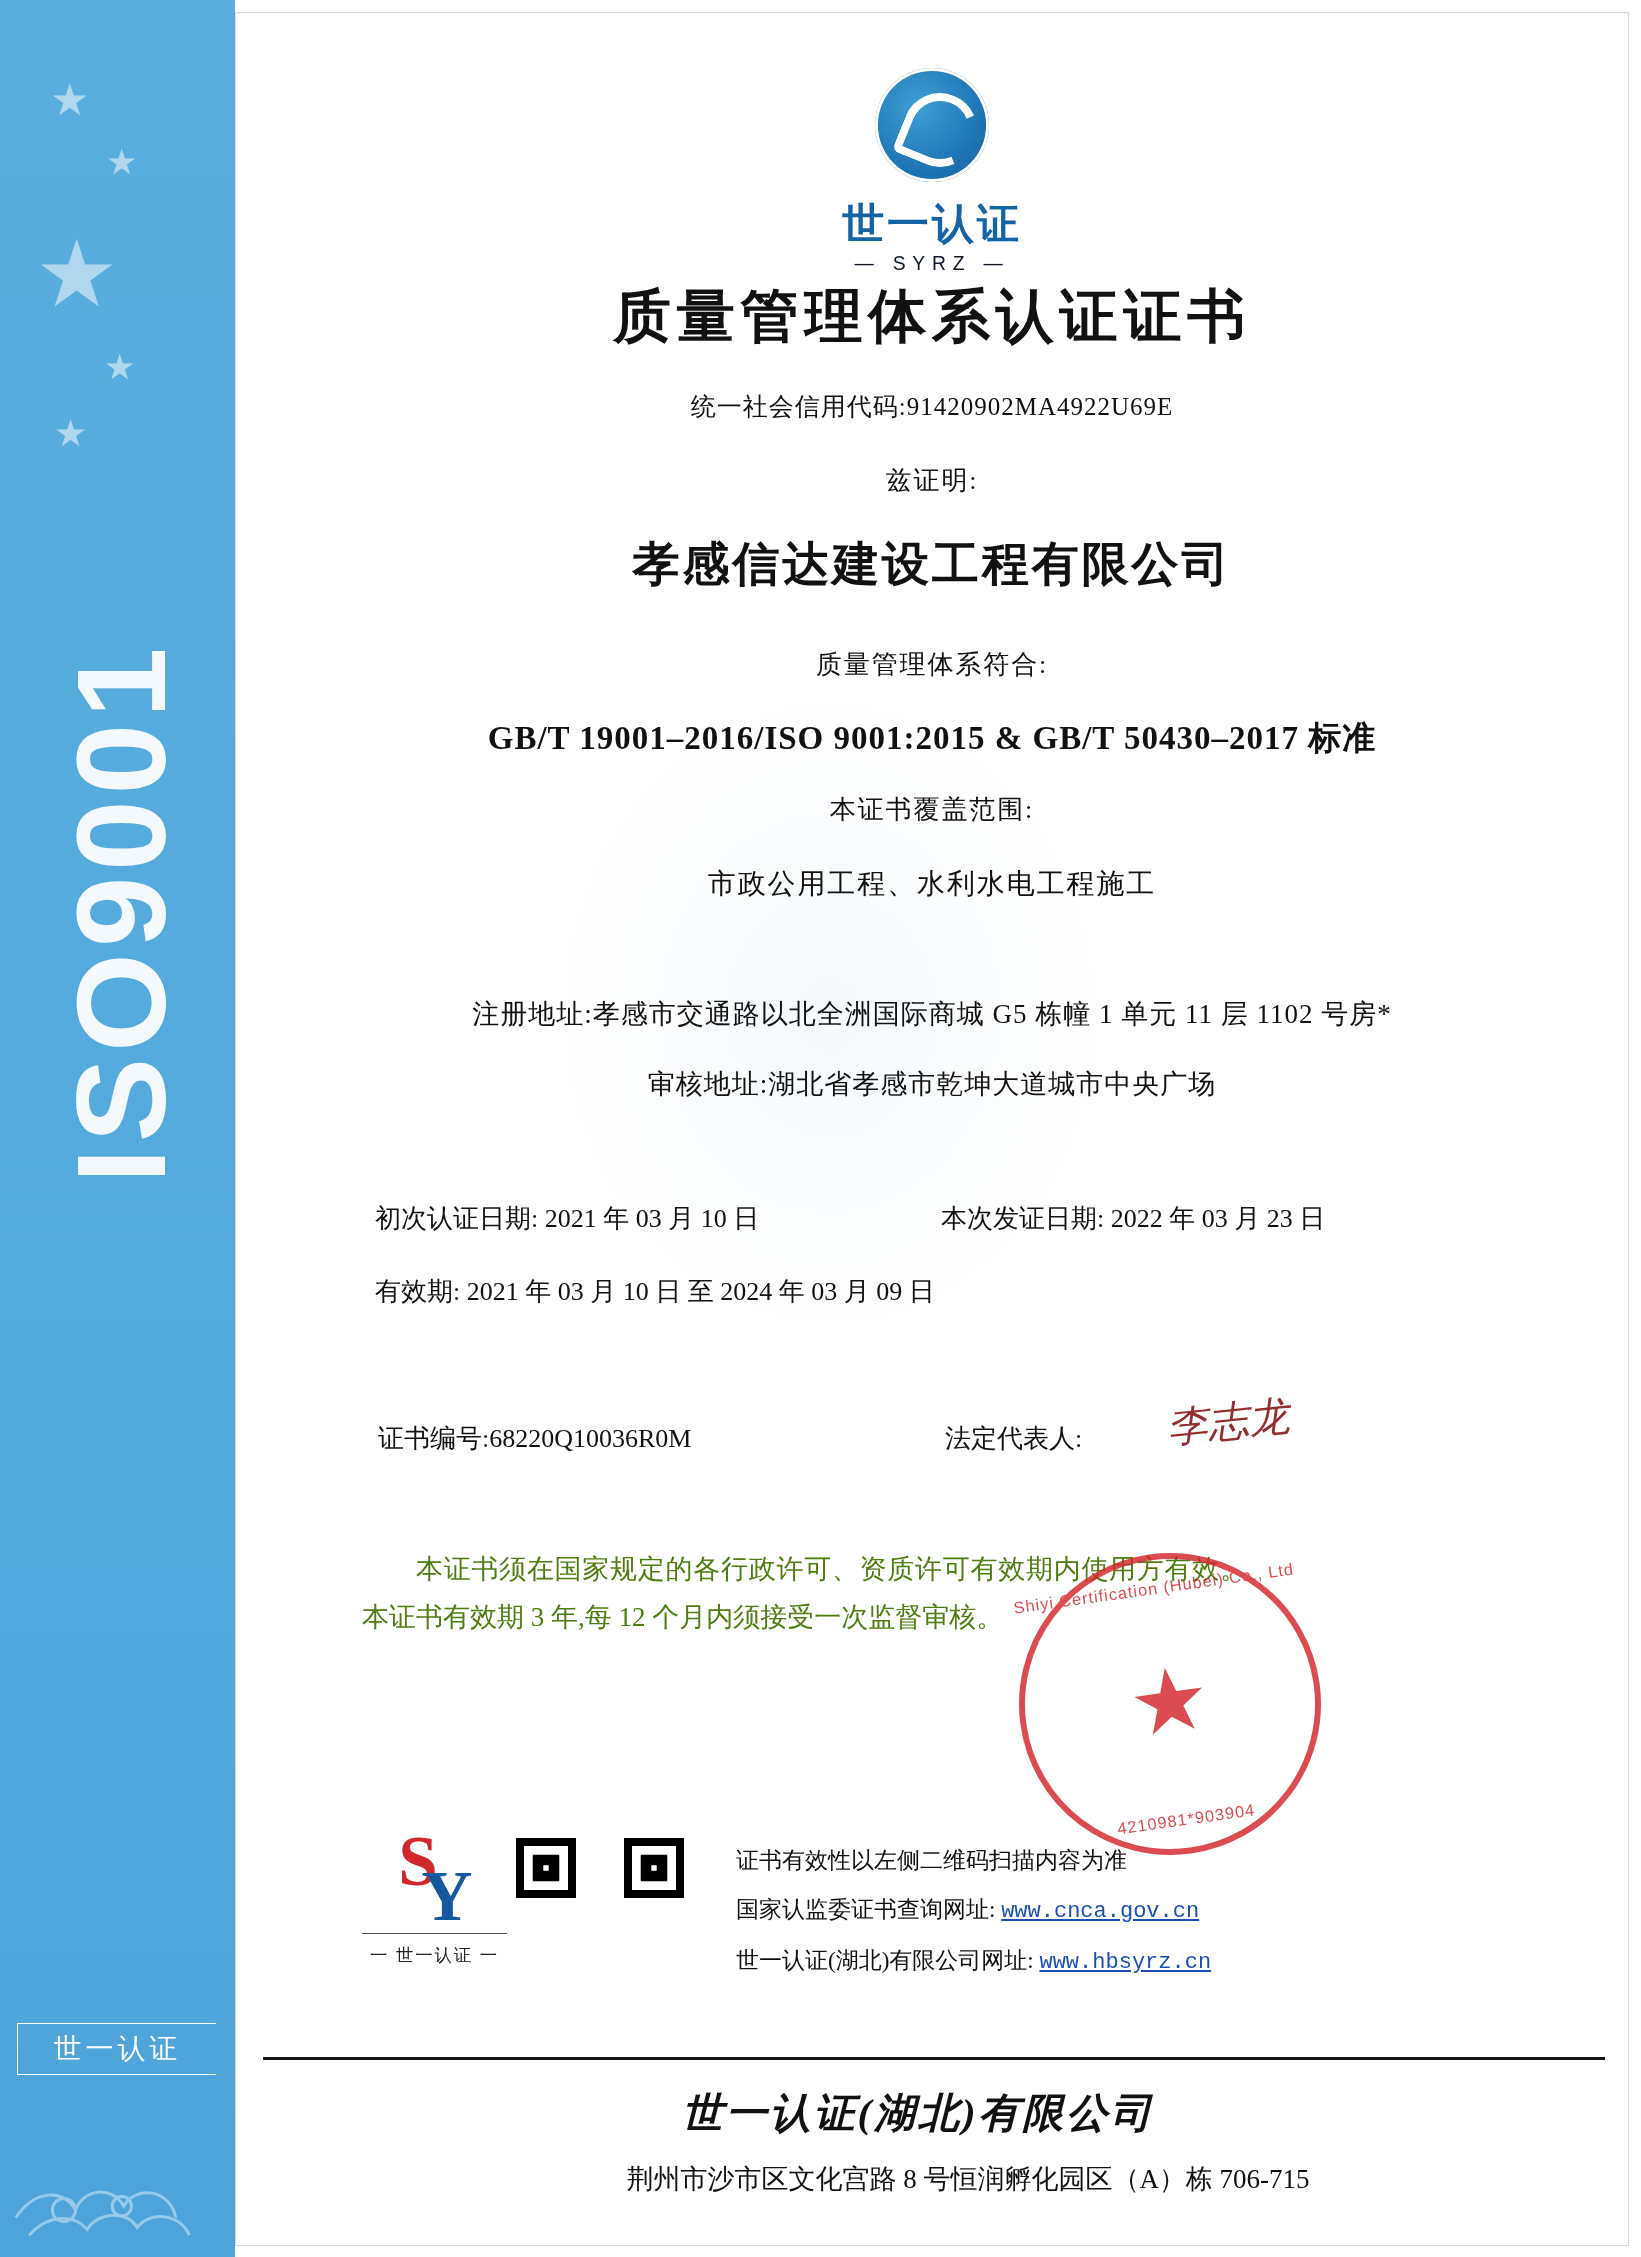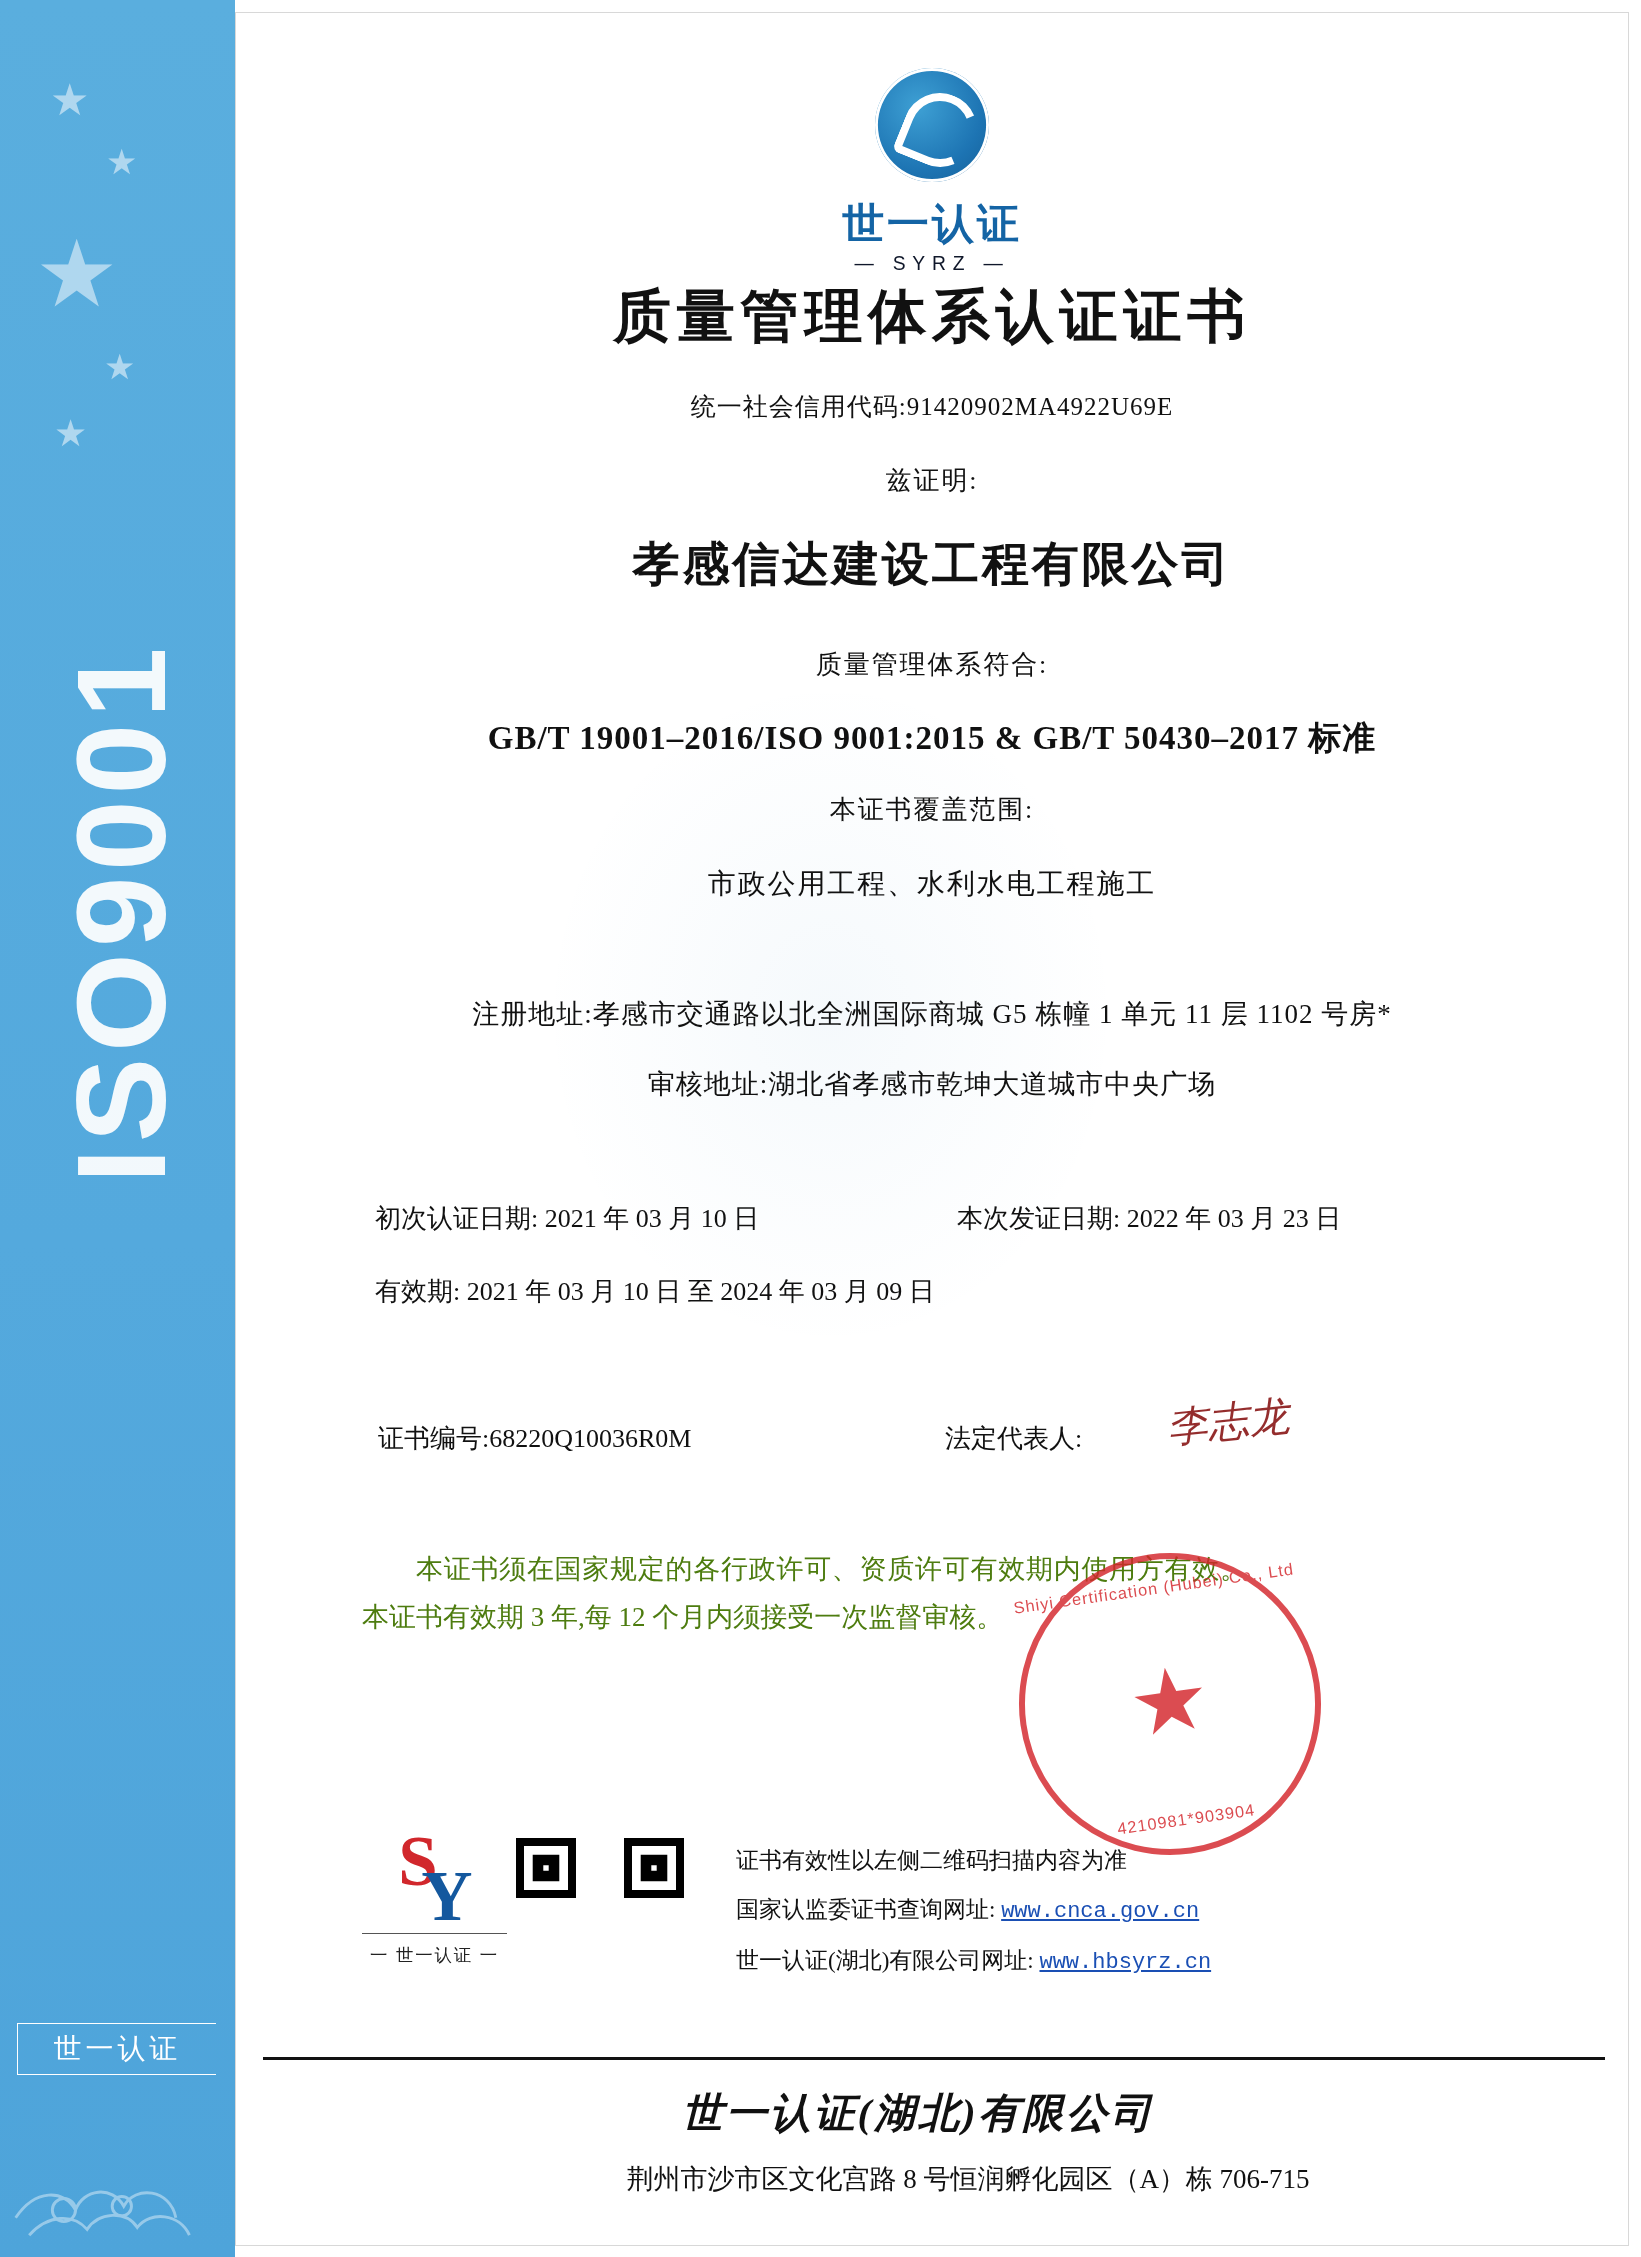--- a/index.html
+++ b/index.html
@@ -205,21 +205,21 @@
   }
   .date-row-1 { top: 1201px; }
   .date-row-2 { top: 1274px; }
   .date-a {
     position: absolute;
     left: 140px;
     text-align: center;
   }
   .date-b {
     position: absolute;
-    left: 722px;
+    left: 706px;
   }
 
   
   .cert-row {
     position: absolute;
     left: 235px;
     width: 1394px;
     top: 1421px;
     font-size: 26px;
     color: #111111;

